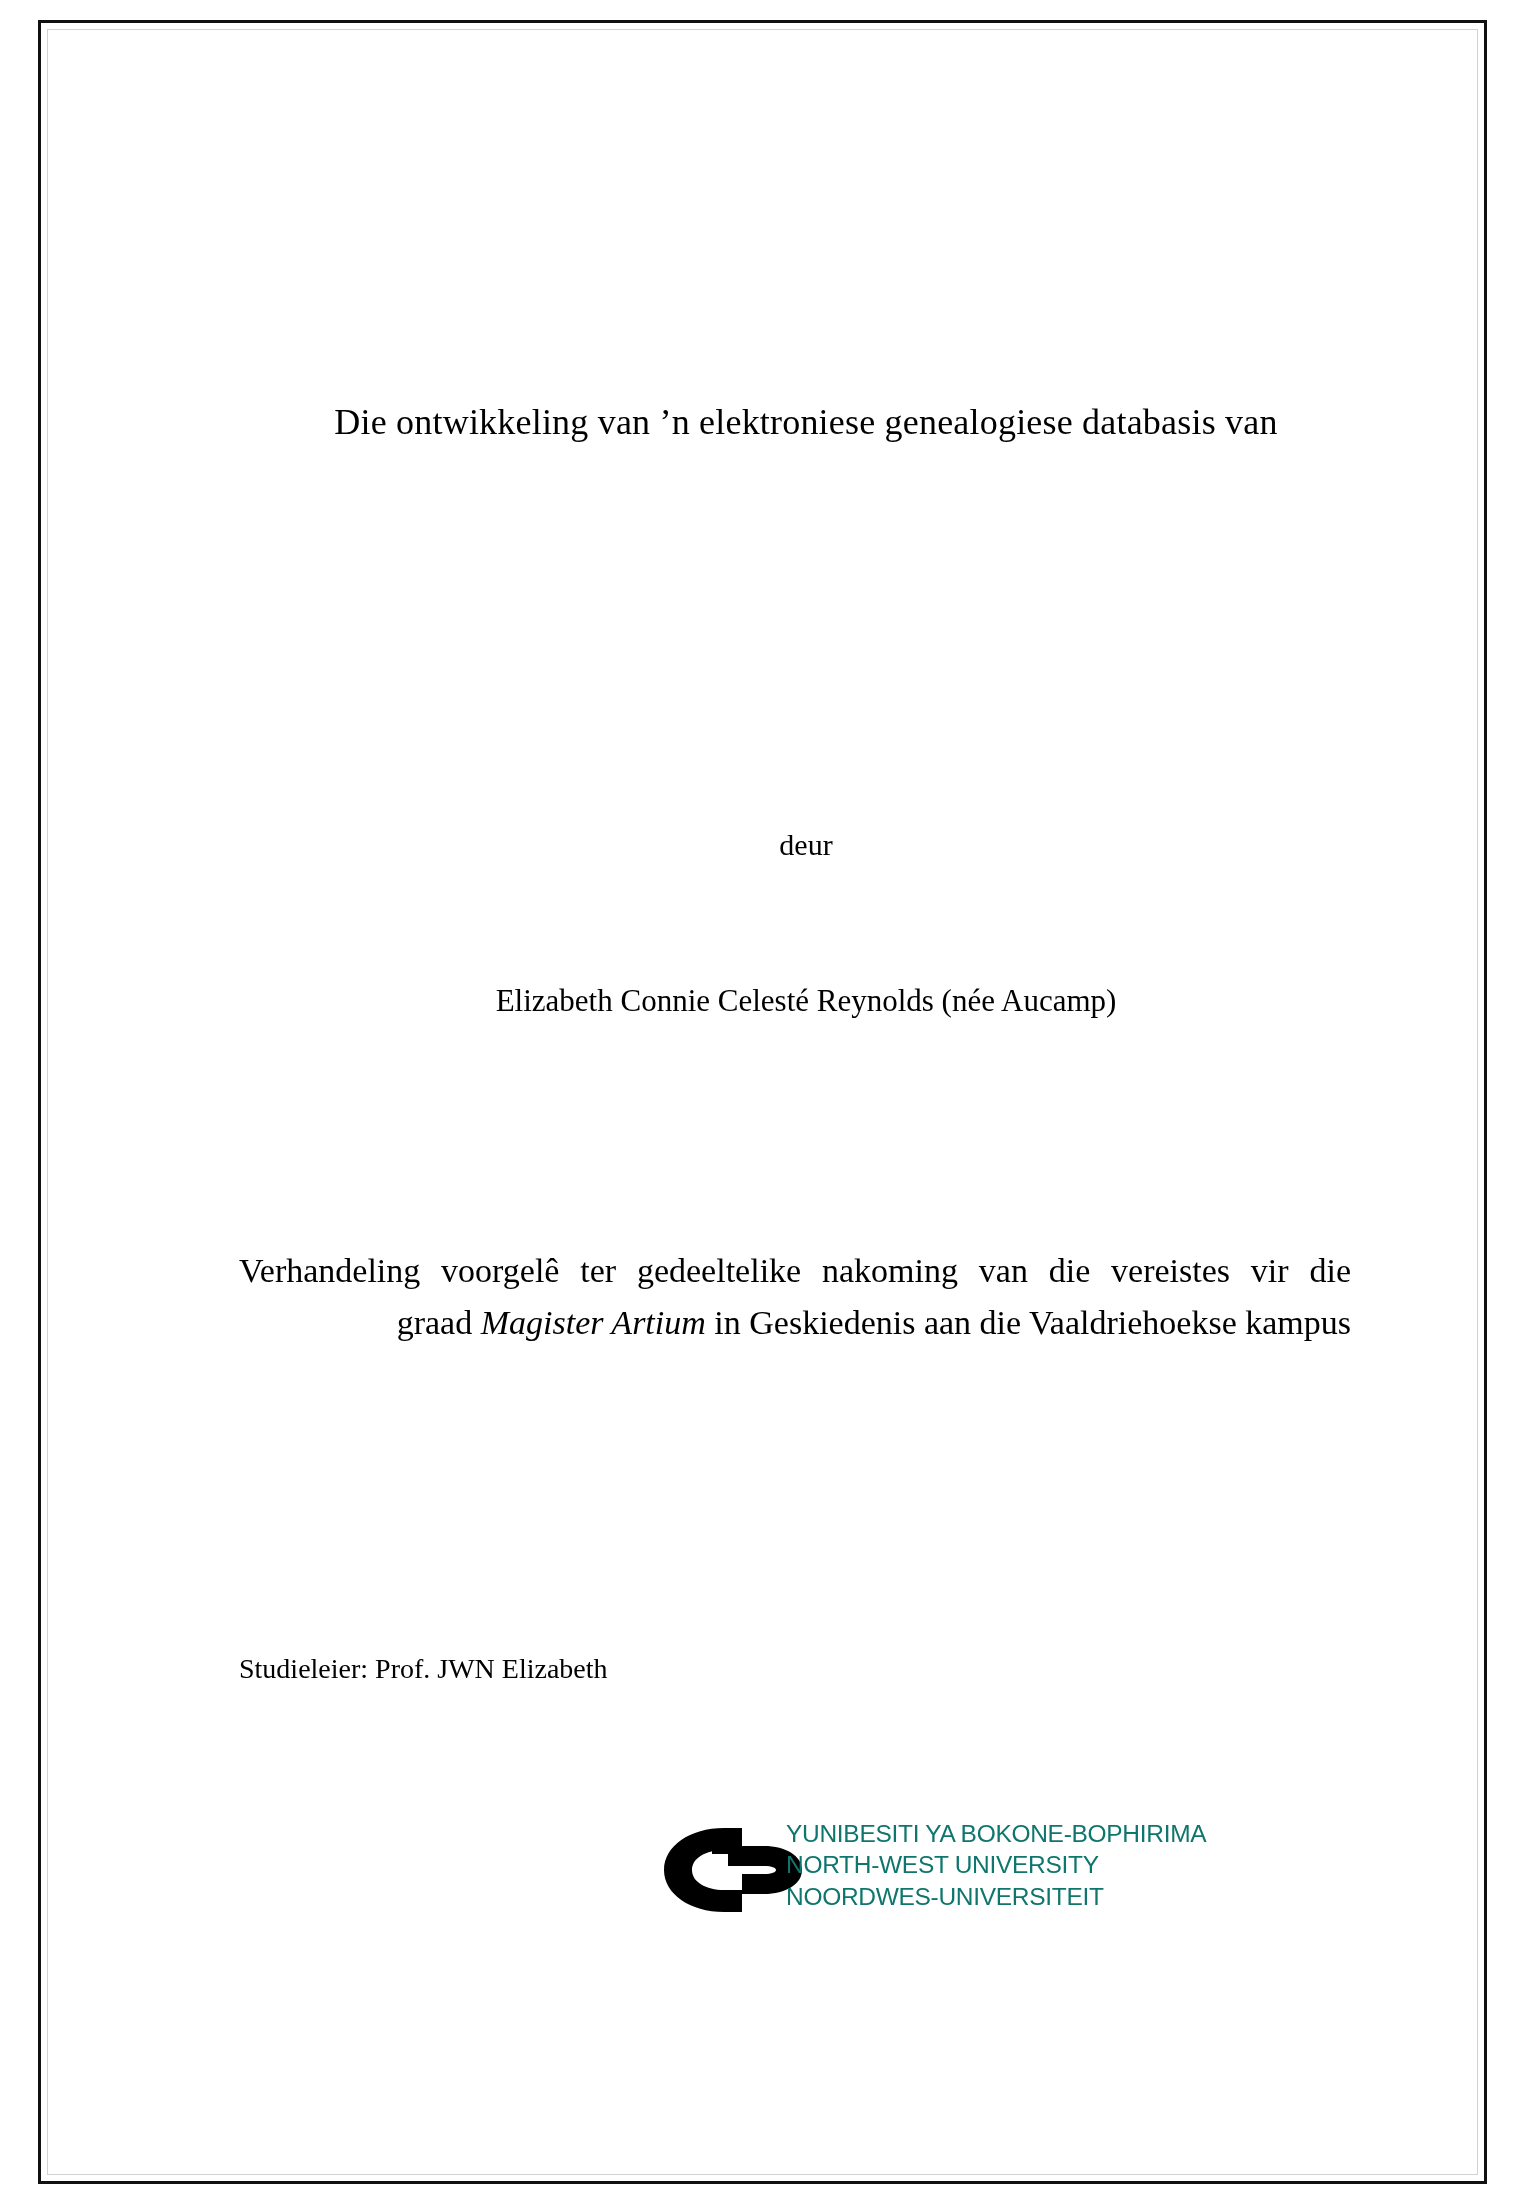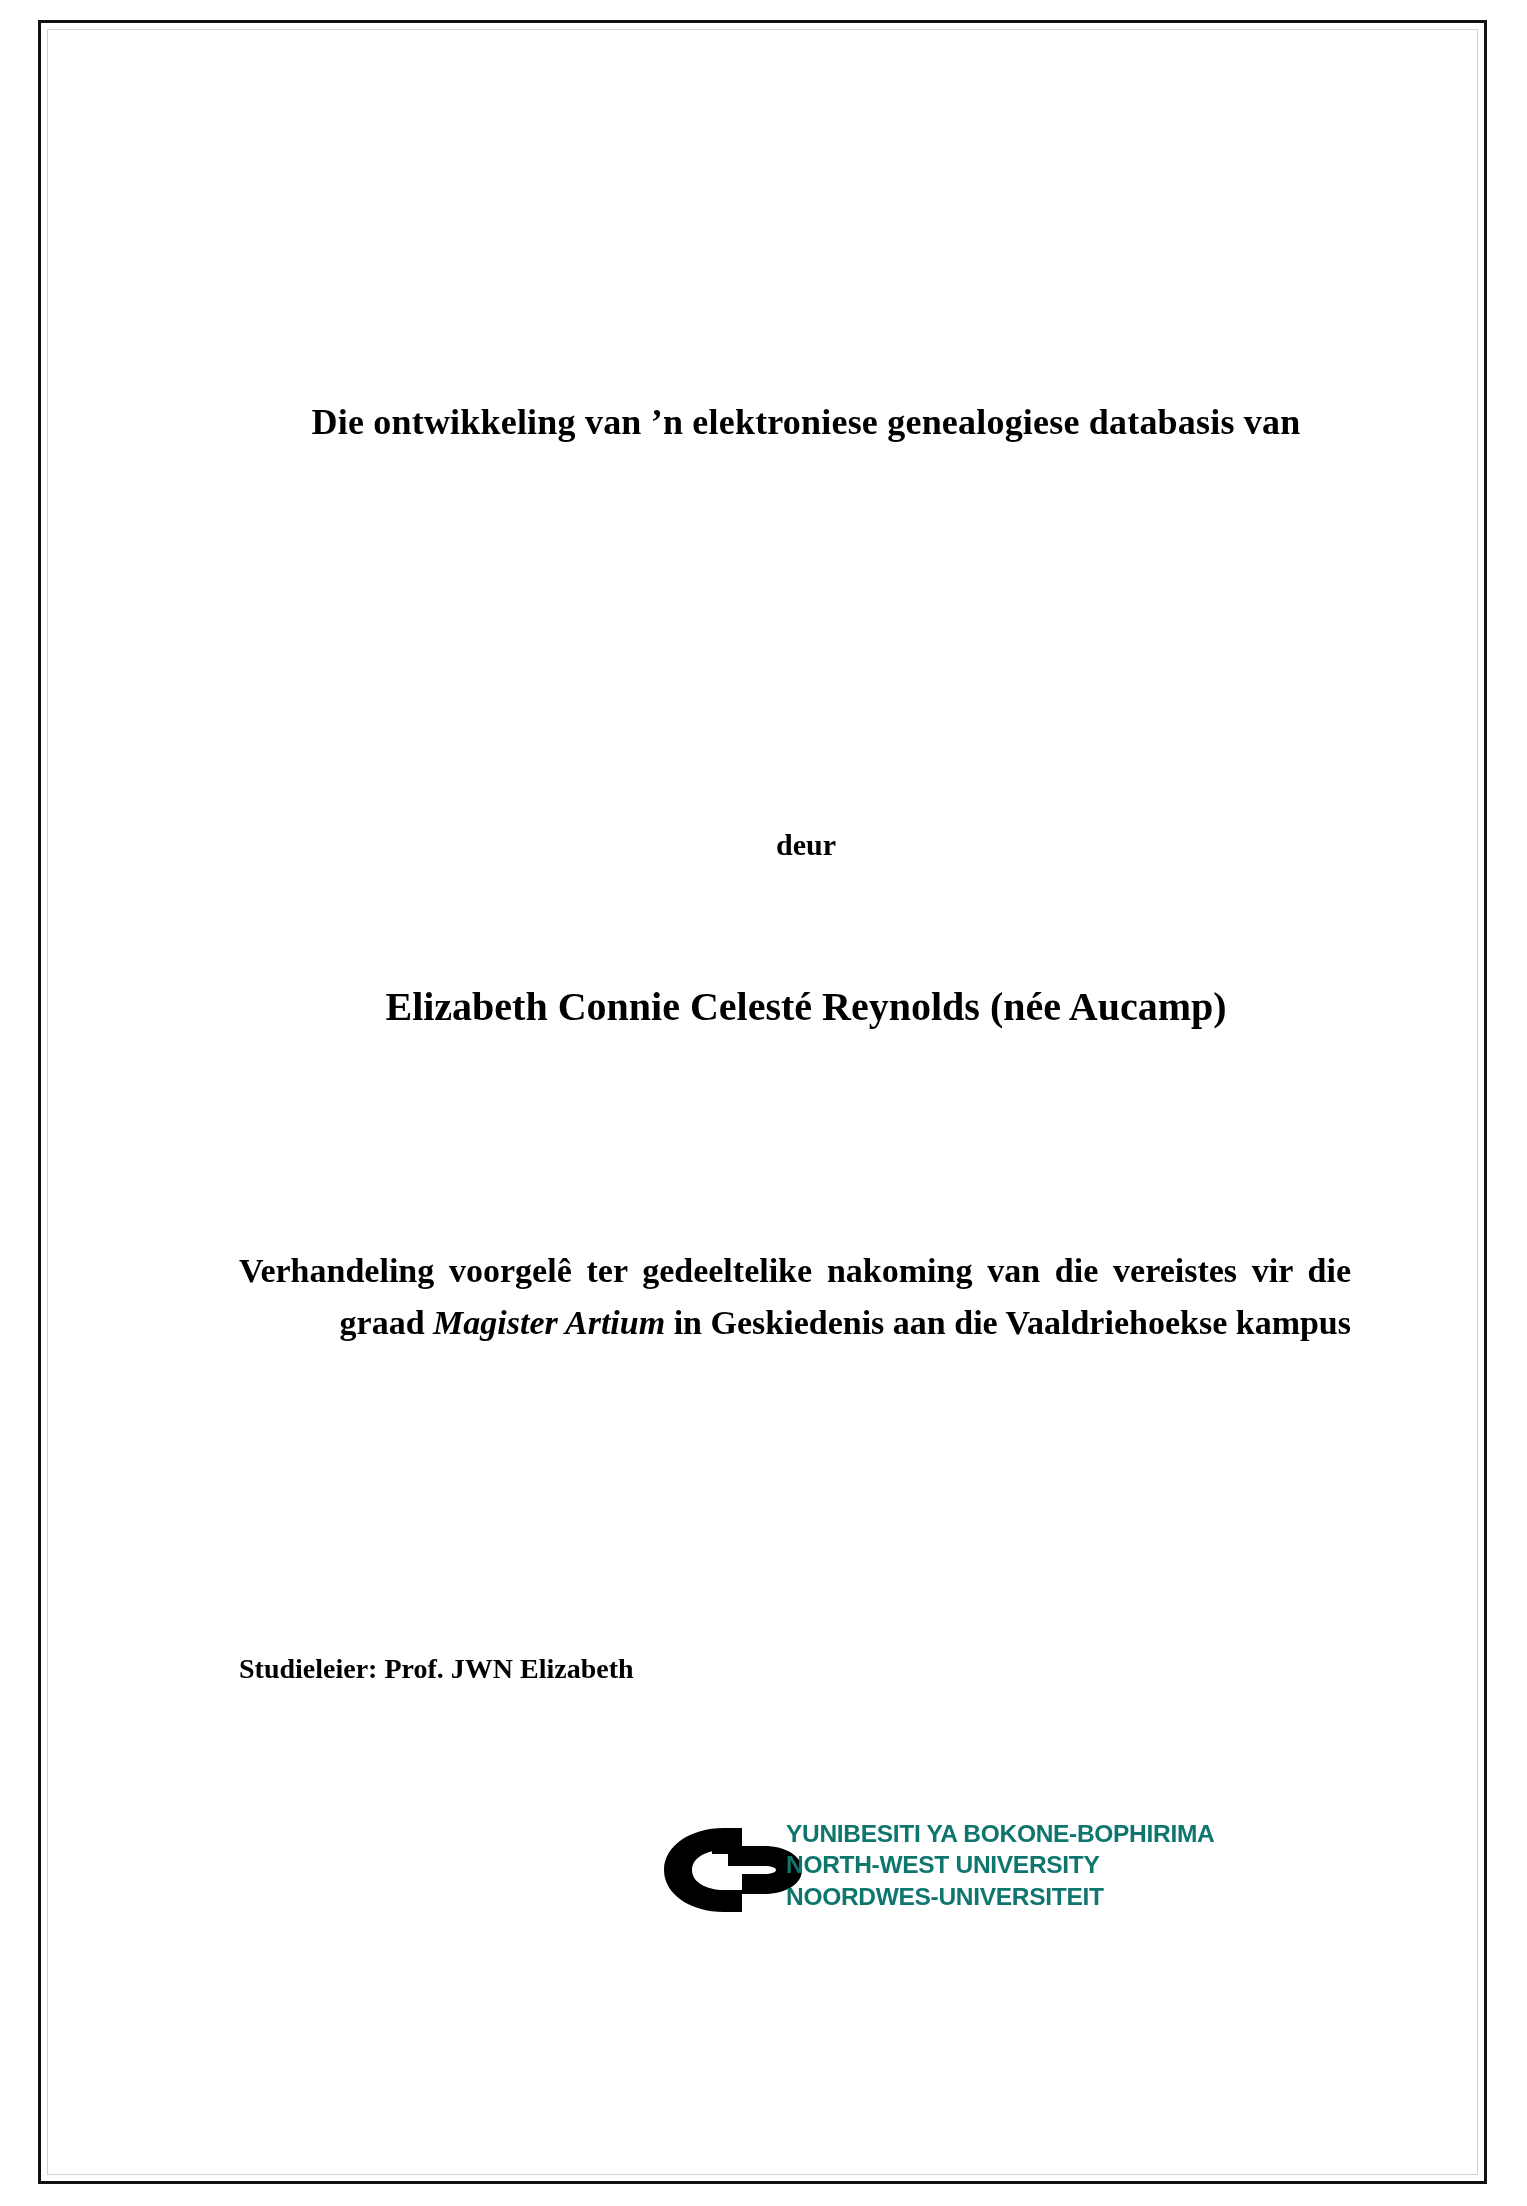--- a/index.html
+++ b/index.html
@@ -29,21 +29,20 @@
   
   .page-frame {
     position: absolute;
     left: 38px;
     top: 20px;
     width: 1449px;
     height: 2164px;
     border: 3px solid #111111;
     box-sizing: border-box;
     background: #ffffff;
-    font-weight: bold;
   }
   .page-frame::after {
     content: "";
     position: absolute;
     left: 6px;
     top: 6px;
     right: 6px;
     bottom: 6px;
     border: 1px solid #4a4a4a;
     opacity: 0.25;
@@ -79,21 +78,21 @@
     text-align: center;
     font-size: 30px;
   }
 
   .author {
     position: absolute;
     left: 40px;
     top: 960px;
     width: 1150px;
     text-align: center;
-    font-size: 40px;
+    font-size: 31px;
   }
 
   .statement {
     position: absolute;
     left: 48px;
     top: 1222px;
     width: 1112px;
     font-size: 34px;
     line-height: 1.52;
   }

